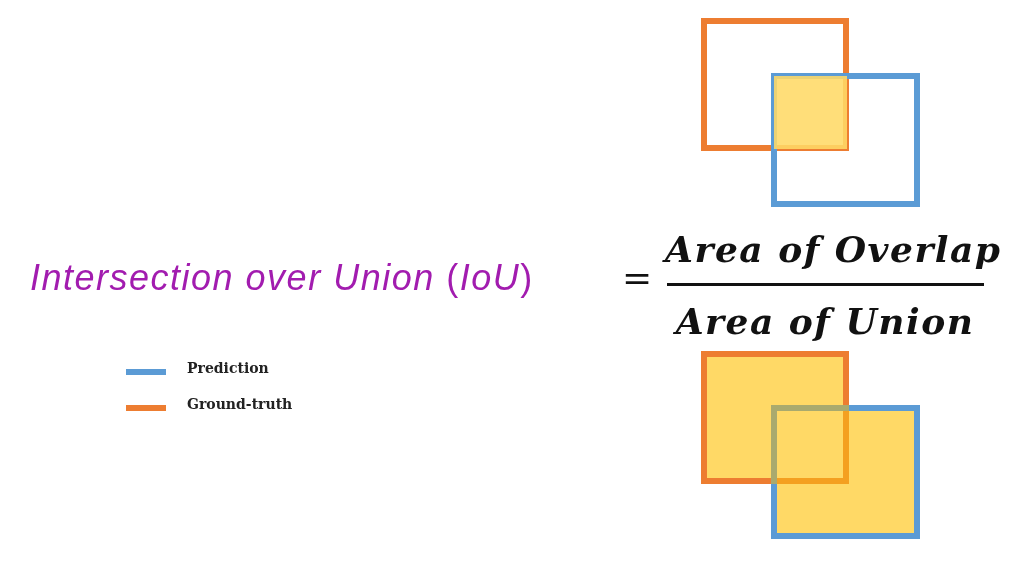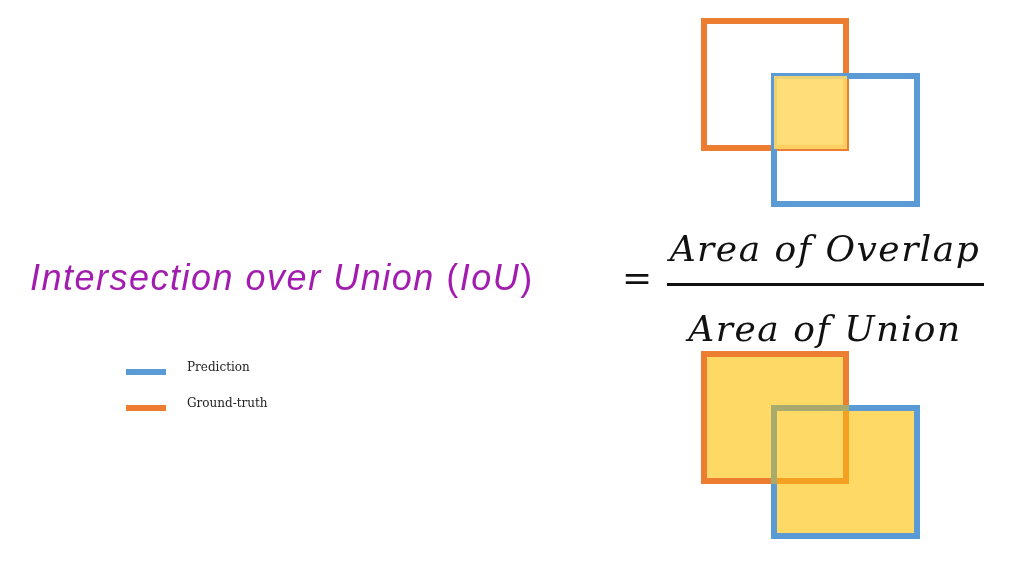--- a/index.html
+++ b/index.html
@@ -18,31 +18,31 @@
   }
   .paren { font-style: normal; }
   .eq {
     position: absolute; left: 622px; top: 257px;
     font-family: "DejaVu Serif", serif; font-size: 36px; color: #111;
   }
   .frac-num, .frac-den {
     position: absolute; width: 320px; text-align: center;
     font-family: "DejaVu Serif", serif;
     font-style: italic; font-size: 36px; color: #111;
-    letter-spacing: 1.5px; white-space: nowrap;
+    letter-spacing: 1.5px; white-space: nowrap; font-weight: bold;
   }
   .frac-num { left: 665px; top: 228px; }
-  .frac-den { left: 665px; top: 308px; }
+  .frac-den { left: 665px; top: 300px; }
   .frac-bar {
     position: absolute; left: 667px; top: 283px; width: 317px; height: 3px; background: #111;
   }
   .legend-swatch { position: absolute; width: 40px; height: 6px; }
   .legend-label {
     position: absolute; font-family: "DejaVu Serif", serif;
-    font-size: 12px; color: #222; white-space: nowrap;
+    font-size: 14px; color: #222; white-space: nowrap; font-weight: bold;
   }
 </style>
 </head>
 <body>
 
 <div>
   <div class="abs box" style="left:701px; top:18px; width:148px; height:133px; border-color:#ED7D31;"></div>
   <div class="abs box" style="left:771px; top:73px; width:149px; height:134px; border-color:#5B9BD5;"></div>
   <div class="abs" style="left:774px; top:76px; width:73px; height:73px; background:#FFD966; opacity:0.88;"></div>
 </div>

